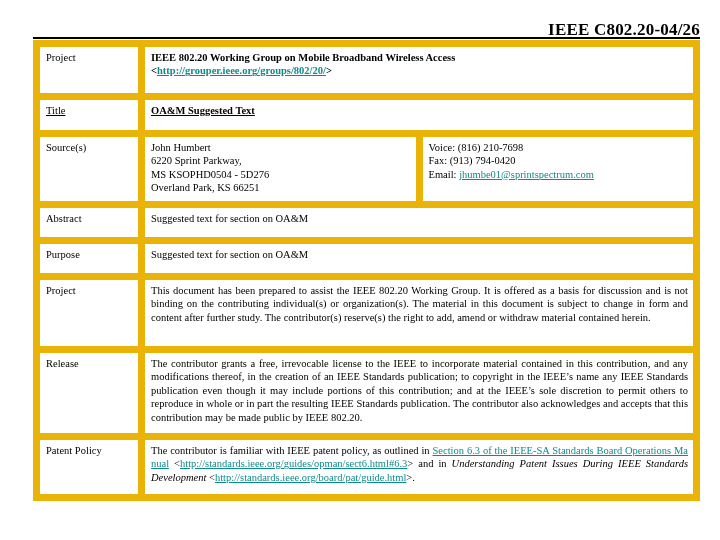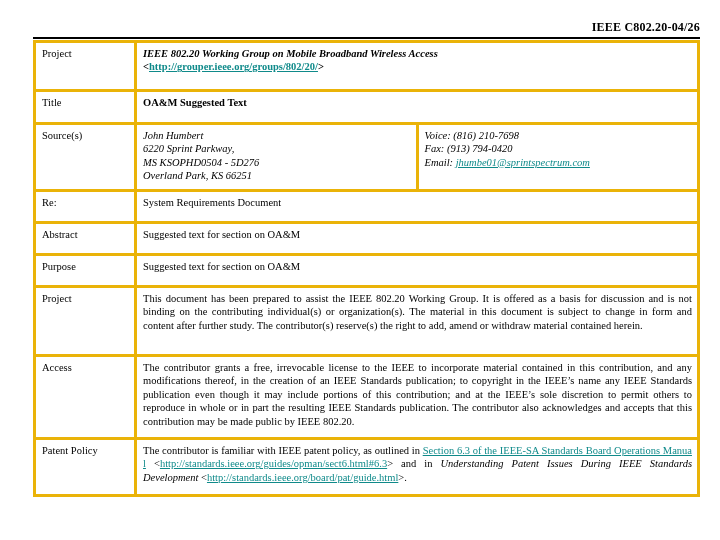--- a/index.html
+++ b/index.html
@@ -19,42 +19,42 @@
     width: 720px;
     height: 540px;
     box-sizing: border-box;
   }
   .doc-header {
     position: absolute;
     top: 20px;
     left: 33px;
     width: 667px;
     text-align: right;
-    font-size: 12px;
+    font-size: 17px;
     font-weight: bold;
     letter-spacing: 0.2px;
   }
   .header-rule {
     position: absolute;
     top: 37px;
     left: 33px;
     width: 667px;
     height: 2px;
     background: #000000;
   }
   table.cover {
     position: absolute;
     top: 40px;
     left: 33px;
     width: 667px;
     border-collapse: collapse;
     table-layout: fixed;
   }
   table.cover td {
-    border: 3px solid #eab308;
+    border: 7px solid #eab308;
     vertical-align: top;
     padding: 4px 5px 4px 6px;
     font-size: 10.5px;
     line-height: 1.28;
   }
   td.label {
     width: 87px;
     font-size: 10.5px;
     font-weight: normal;
   }
@@ -81,40 +81,40 @@
   }
   .link-bold {
     color: #0f8a8a;
     text-decoration: underline;
     font-weight: bold;
   }
   .italic {
     font-style: italic;
   }
   .row-project td { height: 38px; }
-  .row-title td { height: 22px; }
+  .row-title td { height: 22px; text-decoration: underline; }
   .row-date td { height: 30px; }
   .row-source td { height: 56px; }
   .row-re td { height: 21px; }
   .row-abstract td { height: 21px; }
   .row-purpose td { height: 21px; }
   .row-notice td { height: 58px; }
   .row-release td { height: 72px; }
   .row-patent td { height: 46px; }
   td.contact {
     width: 343px;
     border-left: 1px solid #000000;
     font-size: 10.5px;
     line-height: 1.30;
   }
   td.src-addr {
     font-size: 10.5px;
     line-height: 1.30;
   }
-  .nowrap-line { display: block; font-style: italic; }
+  .nowrap-line { display: block; }
 </style>
 </head>
 <body>
 
 <div class="page">
 
   <div class="doc-header">IEEE C802.20-04/26</div>
   <div class="header-rule"></div>
 
   <table class="cover">
@@ -142,42 +142,38 @@
           <span class="nowrap-line">MS KSOPHD0504 - 5D276</span>
           <span class="nowrap-line">Overland Park, KS 66251</span>
         </td>
         <td class="contact">
           <span class="nowrap-line">Voice: (816) 210-7698</span>
           <span class="nowrap-line">Fax: (913) 794-0420</span>
           <span class="nowrap-line"><span>Email: </span><a class="link" href="#">jhumbe01@sprintspectrum.com</a></span>
         </td>
       </tr>
 
-      <tr class="row-re">
-        <td class="label">Re:</td>
-        <td colspan="2" class="value-plain">System Requirements Document</td>
-      </tr>
 
       <tr class="row-abstract">
         <td class="label">Abstract</td>
         <td colspan="2" class="value-plain">Suggested text for section on OA&amp;M</td>
       </tr>
 
       <tr class="row-purpose">
         <td class="label">Purpose</td>
         <td colspan="2" class="value-plain">Suggested text for section on OA&amp;M</td>
       </tr>
 
       <tr class="row-notice">
         <td class="label">Project</td>
         <td colspan="2" class="small">This document has been prepared to assist the IEEE 802.20 Working Group. It is offered as a basis for discussion and is not binding on the contributing individual(s) or organization(s). The material in this document is subject to change in form and content after further study. The contributor(s) reserve(s) the right to add, amend or withdraw material contained herein.</td>
       </tr>
 
       <tr class="row-release">
-        <td class="label">Access</td>
+        <td class="label">Release</td>
         <td colspan="2" class="small">The contributor grants a free, irrevocable license to the IEEE to incorporate material contained in this contribution, and any modifications thereof, in the creation of an IEEE Standards publication; to copyright in the IEEE’s name any IEEE Standards publication even though it may include portions of this contribution; and at the IEEE’s sole discretion to permit others to reproduce in whole or in part the resulting IEEE Standards publication. The contributor also acknowledges and accepts that this contribution may be made public by IEEE 802.20.</td>
       </tr>
 
       <tr class="row-patent">
         <td class="label">Patent Policy</td>
         <td colspan="2" class="small"><span>The contributor is familiar with IEEE patent policy, as outlined in </span><a class="link" href="#">Section 6.3 of the IEEE-SA Standards Board Operations Manual</a> <span>&lt;</span><a class="link" href="#">http://standards.ieee.org/guides/opman/sect6.html#6.3</a><span>&gt;</span><span> and in </span><span class="italic">Understanding Patent Issues During IEEE Standards Development</span> <span>&lt;</span><a class="link" href="#">http://standards.ieee.org/board/pat/guide.html</a><span>&gt;.</span></td>
       </tr>
 
     </tbody>
   </table>

